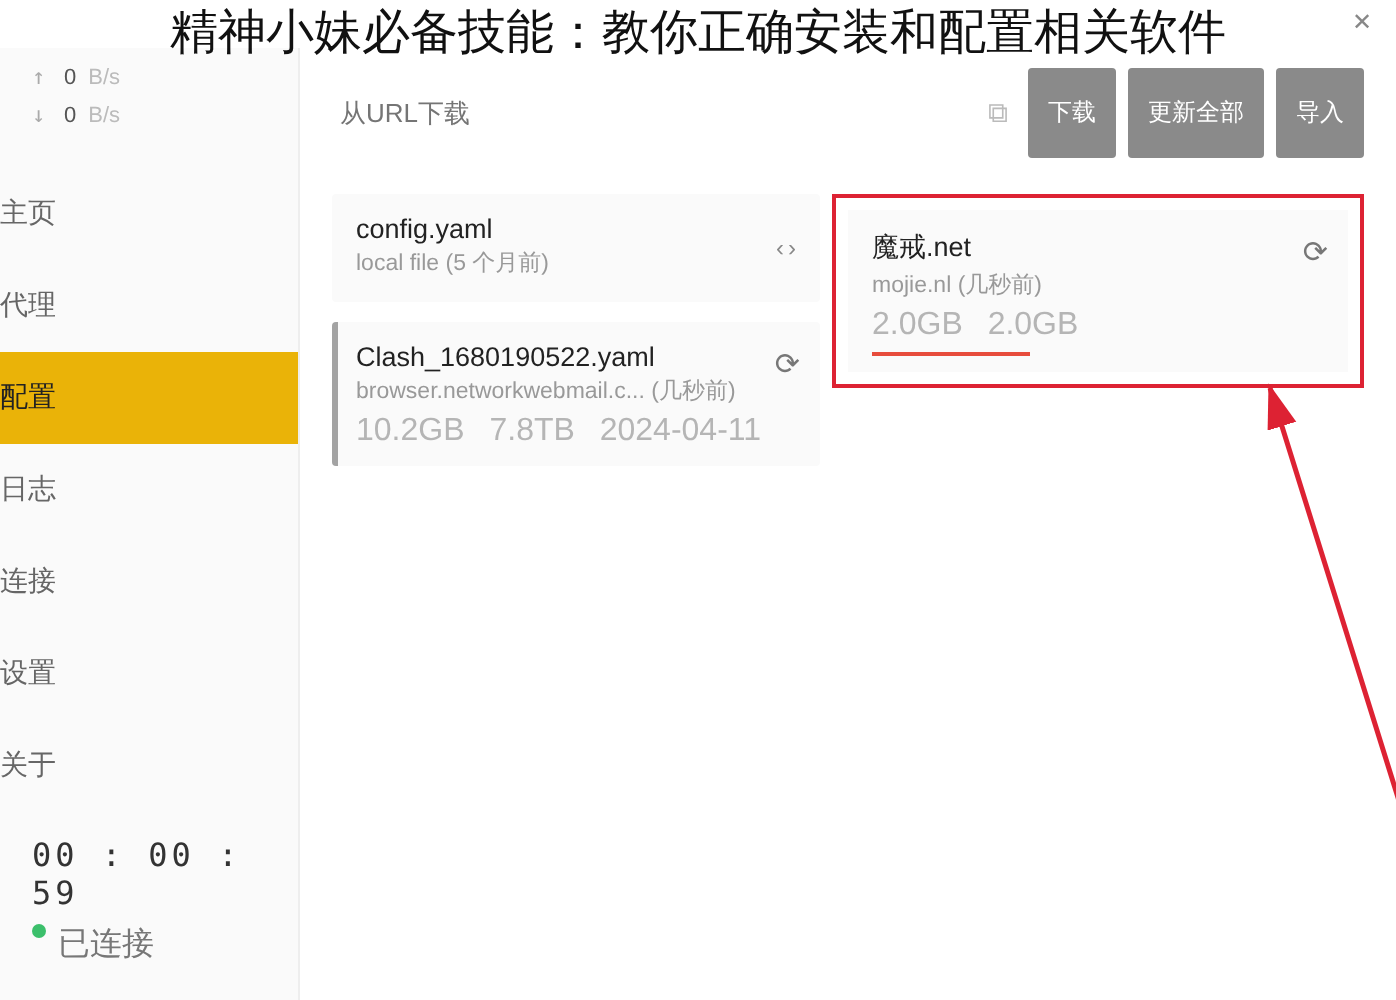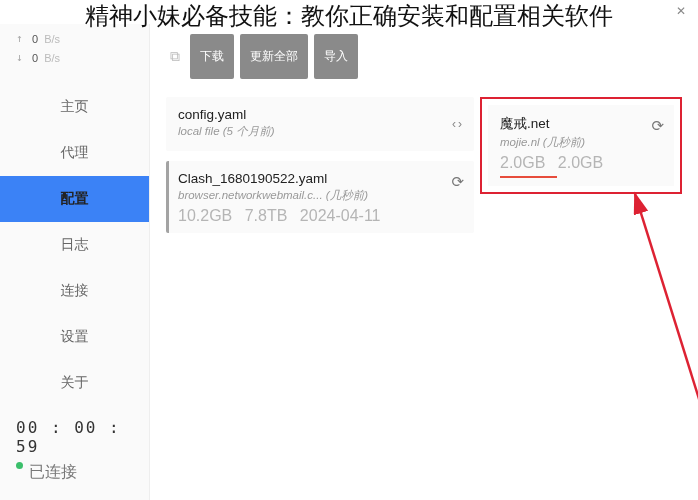--- a/index.html
+++ b/index.html
@@ -50,29 +50,29 @@
     font-size: 11px;
     color: #aaa;
   }
   .speed-row { display: flex; align-items: center; margin-bottom: 6px; }
   .speed-arrow { width: 10px; font-family: monospace; }
   .speed-val { margin: 0 6px; color: #555; font-weight: 500; }
   .speed-unit { color: #bbb; }
   .nav { flex: 1; }
   .nav-item {
     padding: 14px 0;
-    text-align: center;
+    text-align: left;
     font-size: 14px;
     color: #666;
     cursor: pointer;
   }
   .nav-item.active {
-    background: #3b82f6;
+    background: #eab308;
     color: #222;
-    font-weight: 700;
+    font-weight: 400;
   }
   .sidebar-footer {
     padding: 12px 16px 28px;
     font-size: 16px;
   }
   .timer {
     font-family: monospace;
     letter-spacing: 2px;
     color: #333;
     margin-bottom: 6px;
@@ -129,37 +129,37 @@
     border-radius: 2px;
     padding: 10px 12px 8px;
     margin-bottom: 10px;
     position: relative;
   }
   .profile-card.selected {
     border-left: 3px solid #a3a3a3;
     padding-left: 9px;
   }
   .pc-title { font-size: 13.5px; color: #222; margin-bottom: 2px; font-weight: 500; }
-  .pc-sub { font-size: 11.5px; color: #999; margin-bottom: 4px; font-style: italic; }
+  .pc-sub { font-size: 11.5px; color: #999; margin-bottom: 4px; }
   .pc-meta { font-size: 16px; color: #b5b5b5; }
   .pc-meta span { margin-right: 8px; }
   .side-icons {
     position: absolute;
     right: 10px;
     top: 50%;
     transform: translateY(-50%);
     color: #888;
     font-size: 12px;
     letter-spacing: 2px;
     cursor: pointer;
   }
   .highlight-box {
     border: 2px solid #d23;
     padding: 6px;
-    width: 202px;
+    width: 266px;
     position: relative;
     background: #fff;
   }
   .highlight-card {
     background: #fafafa;
     padding: 10px 12px 8px;
     position: relative;
   }
   .progress {
     height: 2px;
@@ -217,20 +217,21 @@
       <div class="status-row">
         <span class="dot"></span>
         <span>已连接</span>
       </div>
     </div>
   </aside>
 
   <main class="main">
 
     <div class="urlbar">
+      <input class="url-input" placeholder="从URL下载" style="">
       <span class="url-copy">⧉</span>
       <button class="btn">下载</button>
       <button class="btn">更新全部</button>
       <button class="btn">导入</button>
     </div>
 
     <div class="profiles">
       <div class="col-left">
 
         <div class="profile-card">

